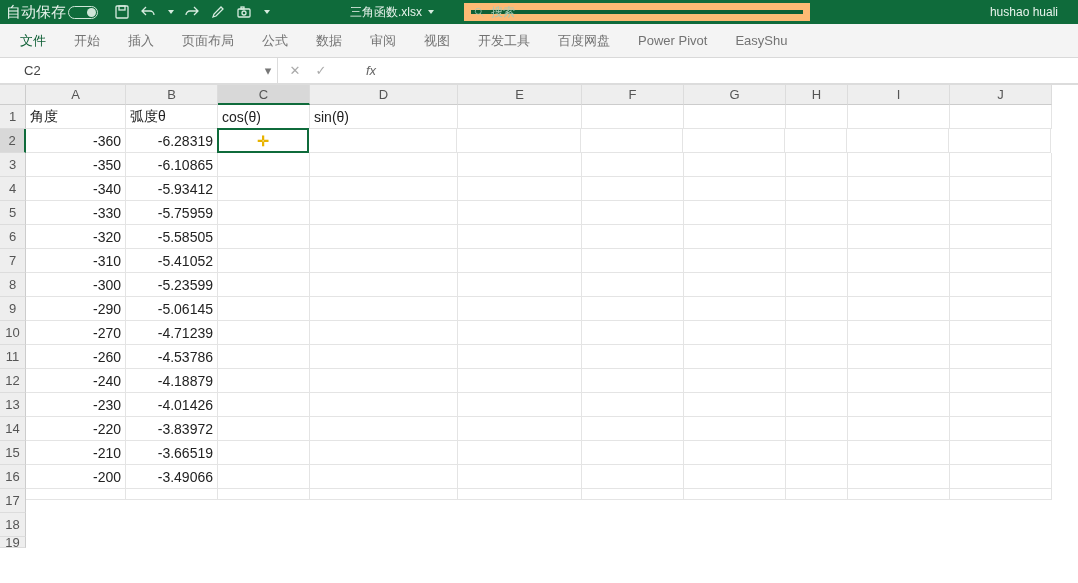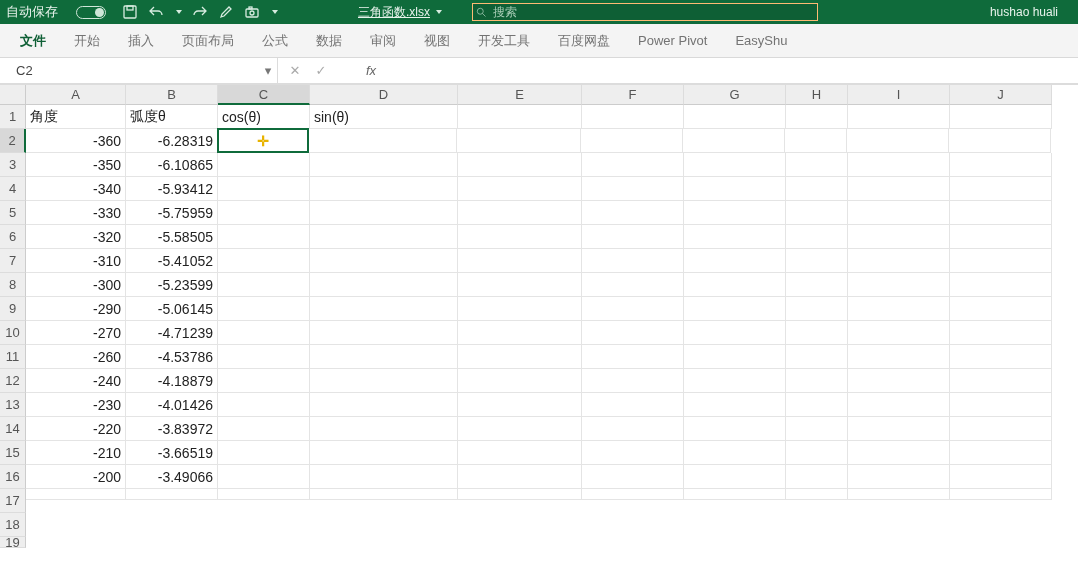--- a/index.html
+++ b/index.html
@@ -1,41 +1,41 @@
 <!DOCTYPE html>
 <html><head>
 <meta charset="utf-8">
 <style>
   * { box-sizing: border-box; margin: 0; padding: 0; }
   html, body { width: 1078px; height: 583px; font-family: "Segoe UI", "Microsoft YaHei", sans-serif; font-size: 13px; background: #fff; overflow: hidden; }
   
   .title-bar { display: flex; align-items: center; height: 24px; background: #0f6b3b; color: #e8f3ec; }
   .title-left { display: flex; align-items: center; gap: 8px; padding-left: 6px; }
-  .autosave { display: flex; align-items: center; gap: 18px; font-size: 13px; }
+  .autosave { display: flex; align-items: center; gap: 2px; font-size: 15px; }
   .ts-switch { width: 30px; height: 13px; border: 1px solid #cfe6d8; border-radius: 7px; position: relative; }
   .ts-switch::after { content: ""; position: absolute; right: 1px; top: 1px; width: 9px; height: 9px; border-radius: 50%; background: #cfe6d8; }
   .qat { display: flex; align-items: center; gap: 10px; margin-left: 8px; }
   .qat .ic { width: 16px; height: 16px; display: inline-flex; align-items: center; justify-content: center; }
   .qat svg { stroke: #d7ece0; fill: none; stroke-width: 1.3; }
   .caret-down { width: 0; height: 0; border-left: 3px solid transparent; border-right: 3px solid transparent; border-top: 4px solid #d7ece0; display:inline-block; margin-left:2px; }
   .title-center { flex: 1; display: flex; align-items: center; }
-  .filename-box { display: flex; align-items: center; gap: 4px; font-size: 12px; padding-left: 80px; text-decoration: underline; }
-  .search-wrap { margin-left: 30px; display: flex; align-items: center; background: #0e5f35; border: 1px solid #fdba74; height: 18px; width: 346px; }
+  .filename-box { display: flex; align-items: center; gap: 4px; font-size: 12px; padding-left: 80px; }
+  .search-wrap { margin-left: 30px; display: flex; align-items: center; background: #0e5f35; border: 7px solid #fdba74; height: 18px; width: 346px; }
   .search-icon { width: 16px; display:flex; align-items:center; justify-content:center; }
   .search-input { flex:1; background: transparent; border: none; color: #cfe6d8; font-size: 12px; padding-left: 4px; outline: none; }
   .search-input::placeholder { color: #a6cbb5; }
   .title-right { display: flex; align-items: center; gap: 10px; padding-right: 20px; font-size: 12px; }
   
   .ribbon { display: flex; align-items: center; height: 34px; background: #f4f4f4; border-bottom: 1px solid #d9d9d9; padding-left: 6px; gap: 0; }
   .ribbon .tab { padding: 0 14px; font-size: 13px; color: #737373; height: 100%; display: flex; align-items: center; cursor: pointer; }
-  .ribbon .file-tab { color: #0e5f35; font-weight: 700; }
+  .ribbon .file-tab { color: #0e5f35; font-weight: 400; }
   
   .formula-row { display: flex; align-items: center; height: 26px; border-bottom: 1px solid #dcdcdc; }
   .name-box { width: 278px; height: 100%; border-right: 1px solid #dcdcdc; display:flex; align-items:center; }
-  .name-box-input { flex:1; border:none; outline:none; font-size:13px; padding-left:16px; color:#444; background:transparent; }
+  .name-box-input { flex:1; border:none; outline:none; font-size:13px; padding-left:24px; color:#444; background:transparent; }
   .name-box-caret { width:18px; text-align:center; color:#777; }
   .fbar-btns { display:flex; align-items:center; padding: 0 6px; gap:4px; }
   .fbar-btns .fb { width: 22px; height: 18px; display:flex; align-items:center; justify-content:center; color:#aaa; font-size:13px; }
   .fbar-btns .fx { font-style: italic; color:#666;margin-left:24px; }
   .fbar-input { flex:1; border:none; outline:none; font-size:13px; padding-left:6px; }
   
   .grid { display:flex; height: calc(583px - 24px - 34px - 26px); overflow:hidden; border-top:1px solid #dcdcdc; }
   .row-headers { width: 26px; display:flex; flex-direction:column; }
   .corner { height:20px; background:#eee; border-right:1px solid #ccc; border-bottom:1px solid #ccc; }
   .rh { height:24px; background:#eee; border-right:1px solid #ccc; border-bottom:1px solid #dcdcdc; display:flex; align-items:center; justify-content:center; font-size:13px; color:#555; }

